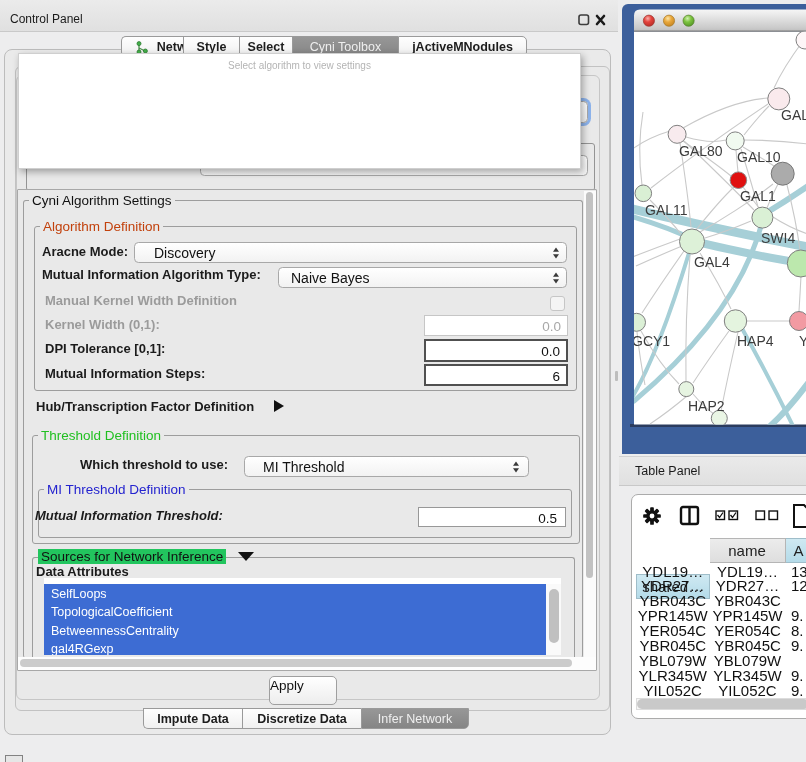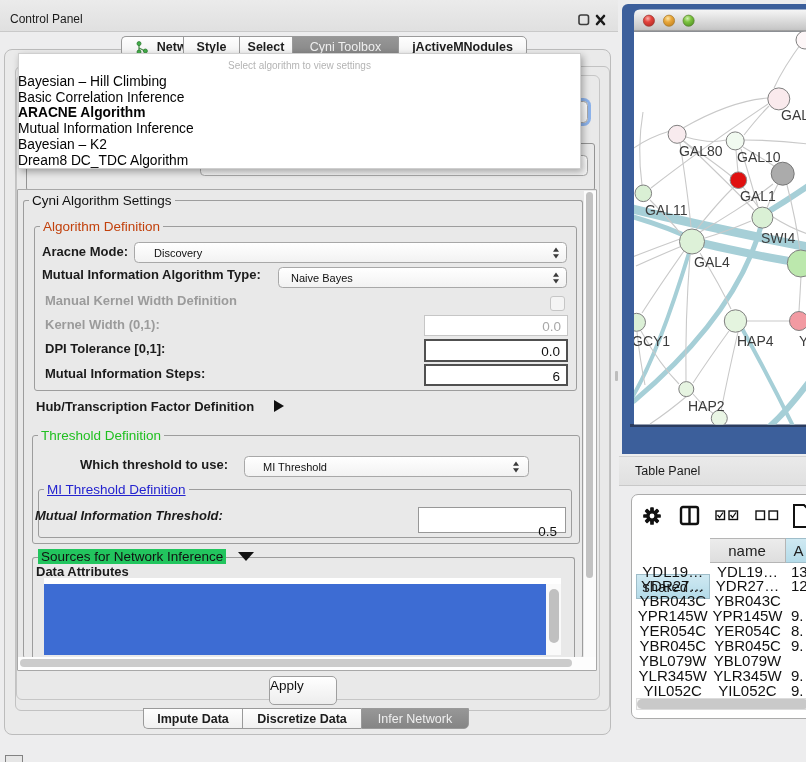--- a/index.html
+++ b/index.html
@@ -2,21 +2,21 @@
 <html><head>
 <meta charset="utf-8">
 <style>
   html,body{margin:0;padding:0;}
   body{width:806px;height:762px;position:relative;overflow:hidden;
        background:#ededee;font-family:"Liberation Sans",sans-serif;}
   .abs{position:absolute;}
   .gb{position:absolute;border:1px solid #9d9d9d;border-radius:3px;}
   .blbl{position:absolute;font-weight:bold;font-size:13px;color:#1b1b1b;white-space:nowrap;line-height:15px;}
   .combo{position:absolute;background:linear-gradient(#ffffff,#f2f2f2);
-         border:1px solid #a8a8a8;border-radius:4.5px;font-size:11px;color:#111;}
+         border:1px solid #a8a8a8;border-radius:4.5px;font-size:14px;color:#111;}
   .combo .ct{position:absolute;left:14px;top:2px;line-height:14px;white-space:nowrap;}
   .tf{position:absolute;background:#fff;font-size:12.5px;color:#111;text-align:right;}
   .tab{position:absolute;top:0;height:21px;background:linear-gradient(#fefefe,#f0f0f0);
        border:1px solid #9a9a9a;box-sizing:border-box;text-align:center;
        font-size:12.5px;font-weight:bold;color:#1d1d1d;line-height:20px;}
   .tabsel{background:linear-gradient(#979797,#858585);color:#efefef;}
 </style>
 </head>
 <body>
 
@@ -97,31 +97,32 @@
 
 <div class="blbl" style="left:80px;top:457px;">Which threshold to use:</div>
 <div class="combo" style="left:244px;top:456px;width:283px;height:19px;">
   <span class="ct" style="left:18px;top:2.5px;">MI Threshold</span>
   <svg class="cav" style="position:absolute;right:8px;top:3.5px;" width="8" height="12" viewBox="0 0 8 12">
       <path d="M4 0.5 L7 4.7 L1 4.7 Z M4 11.5 L1 7.3 L7 7.3 Z" fill="#3a3a3a"></path>
     </svg>
 </div>
 
 <div class="gb" style="left:38px;top:489px;width:532px;height:47px;"></div>
-<div class="abs" style="left:44px;top:482px;background:#e9e9e9;padding:0 3px;font-size:13.5px;color:#2423cf;text-decoration:underline;">MI Threshold Definition</div>
+<div class="abs" style="left:44px;top:482px;background:#e9e9e9;padding:0 3px;font-size:13.5px;color:#2423cf;">MI Threshold Definition</div>
 <div class="blbl" style="left:35px;top:508px;font-style:italic;">Mutual Information Threshold:</div>
-<div class="tf" style="left:418px;top:507px;width:148px;height:26px;border:1px solid #989898;box-sizing:border-box;padding:16px 8px 0 0;font-size:13.5px;">0.5</div>
+<div class="tf" style="left:418px;top:507px;width:148px;height:20px;border:1px solid #989898;box-sizing:border-box;padding:3px 8px 0 0;font-size:13.5px;">0.5</div>
 
 <div class="gb" style="left:32px;top:557px;width:541px;height:100px;border-bottom:none;border-bottom-left-radius:0;border-bottom-right-radius:0;"></div>
 <div class="abs" style="left:38px;top:549px;background:#22c55e;padding:0 3px;font-size:13.5px;color:#111;">Sources for Network Inference</div>
 <div class="abs" style="left:238px;top:552px;width:0;height:0;border-top:9.5px solid #111;border-left:8px solid transparent;border-right:8px solid transparent;"></div>
 <div class="blbl" style="left:36px;top:564px;">Data Attributes</div>
 
 <div class="abs" style="left:44px;top:578px;width:517px;height:77px;background:#fff;overflow:hidden;">
   <div style="position:absolute;left:0;top:5.5px;width:502px;height:80px;background:#3d6cd3;"></div>
+  <div style="position:absolute;left:7px;top:7px;font-size:12.5px;color:#fff;line-height:18.4px;">SelfLoops<br>TopologicalCoefficient<br>BetweennessCentrality<br>gal4RGexp</div>
   <div style="position:absolute;left:502px;top:5.5px;width:17px;height:80px;background:#fafafa;"></div>
   <div style="position:absolute;left:505px;top:10.5px;width:9.5px;height:54px;background:#c0c0c0;border-radius:5px;"></div>
 </div>
 
 <div class="abs" style="left:583.5px;top:191px;width:12px;height:466px;background:#fbfbfb;"></div>
 <div class="abs" style="left:585.5px;top:192px;width:7.5px;height:386px;background:#c2c2c2;border-radius:4.5px;"></div>
 
 <div class="abs" style="left:18px;top:657px;width:578px;height:13px;background:#fdfdfd;"></div>
 <div class="abs" style="left:20px;top:659px;width:552px;height:8px;background:#cbcbcb;border-radius:4px;"></div>
 
@@ -130,21 +131,20 @@
 <div class="abs" style="left:143px;top:708px;height:21px;z-index:20;">
   <div class="tab" style="left:0px;width:99px;border-radius:0 0 0 5px;border-right:none;">Impute Data</div>
   <div class="tab" style="left:99px;width:119px;border-right:none;">Discretize Data</div>
   <div class="tab tabsel" style="left:218px;width:108px;border-radius:0 0 5px 0;font-weight:normal;">Infer Network</div>
 </div>
 
 <div class="abs" style="left:5px;top:755px;width:18px;height:12px;border:1.5px solid #828282;background:#e6e6e6;box-sizing:border-box;"></div>
 
 <div class="abs" style="left:18px;top:53px;width:563px;height:116px;background:#ffffff;border:1px solid #cfcfcf;box-shadow:2px 3px 7px rgba(0,0,0,0.32);box-sizing:border-box;z-index:50;">
   <div style="position:absolute;left:0;top:6px;width:100%;text-align:center;font-size:10px;color:#b4b4b4;">Select algorithm to view settings</div>
-  <div style="position:absolute;left:-1px;top:20px;font-size:13.8px;color:#040404;line-height:15.7px;">Bayesian – Hill Climbing<br>Basic Correlation Inference<br><b>ARACNE Algorithm</b><br>Mutual Information Inference<br>Bayesian – K2<br>Dream8 DC_TDC Algorithm</div>
 </div>
 
 <div class="abs" style="left:614.5px;top:371px;width:3px;height:10px;background:#bdbdbd;border-radius:1px;"></div>
 
 <svg class="abs" style="left:622px;top:4px;" width="184" height="450" viewBox="622 4 184 450">
   <defs>
     <linearGradient id="tbar" x1="0" y1="0" x2="0" y2="1">
       <stop offset="0" stop-color="#f6f6f6"></stop>
         <stop offset="0.5" stop-color="#dcdcdc"></stop>
       <stop offset="0.85" stop-color="#c9c9c9"></stop>

